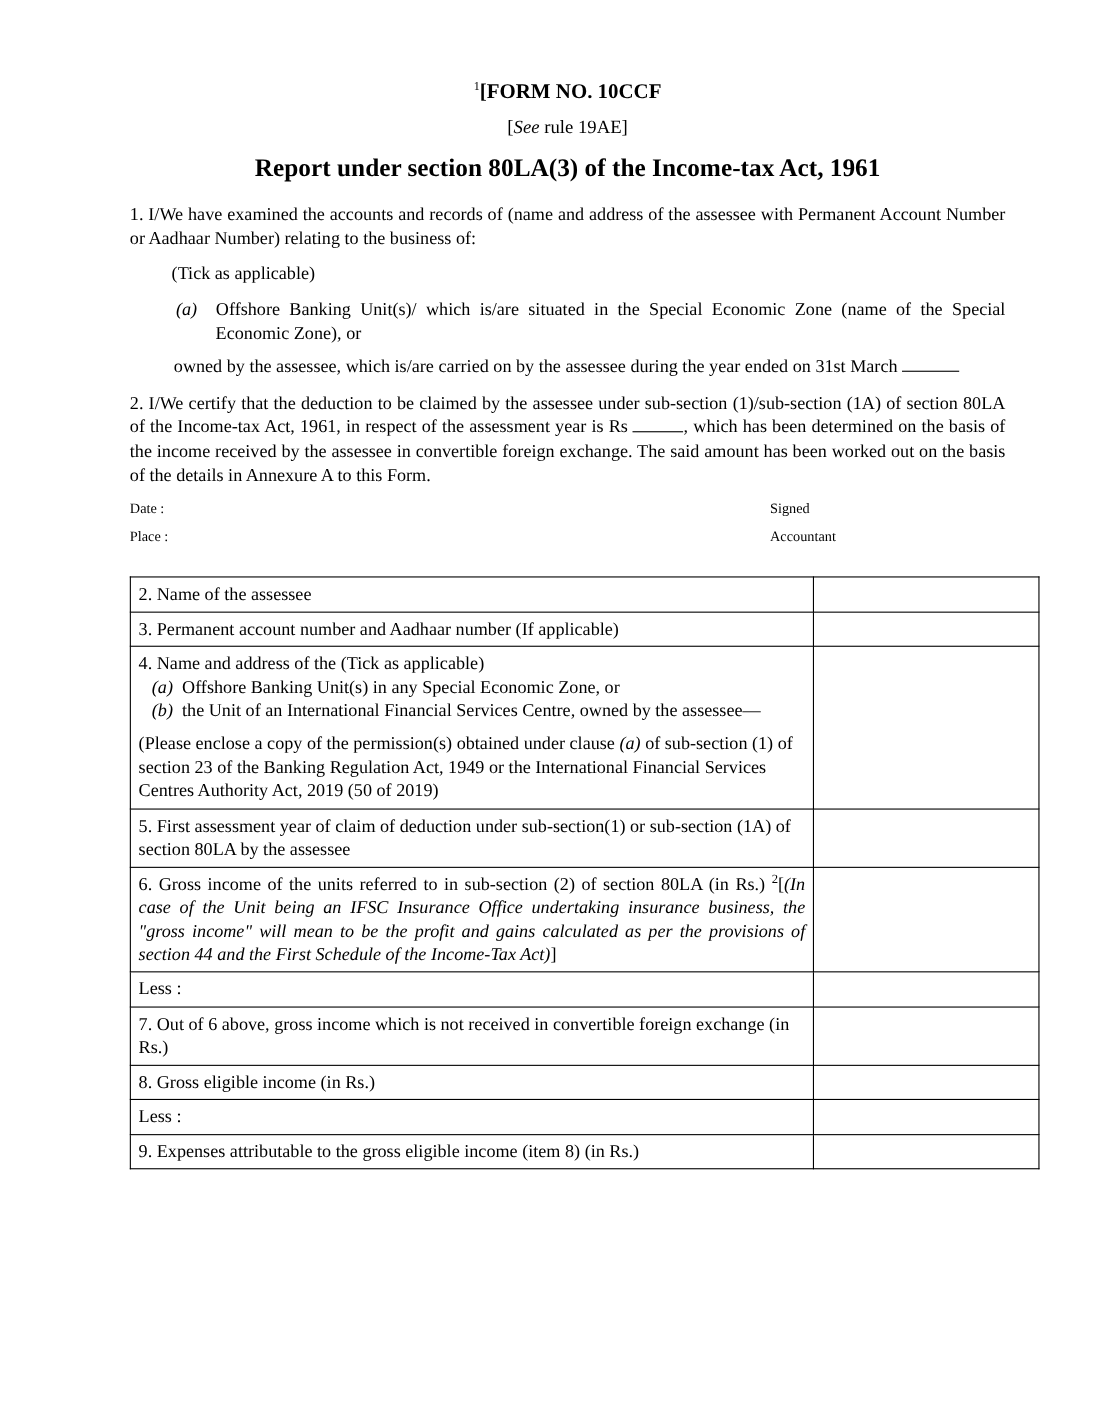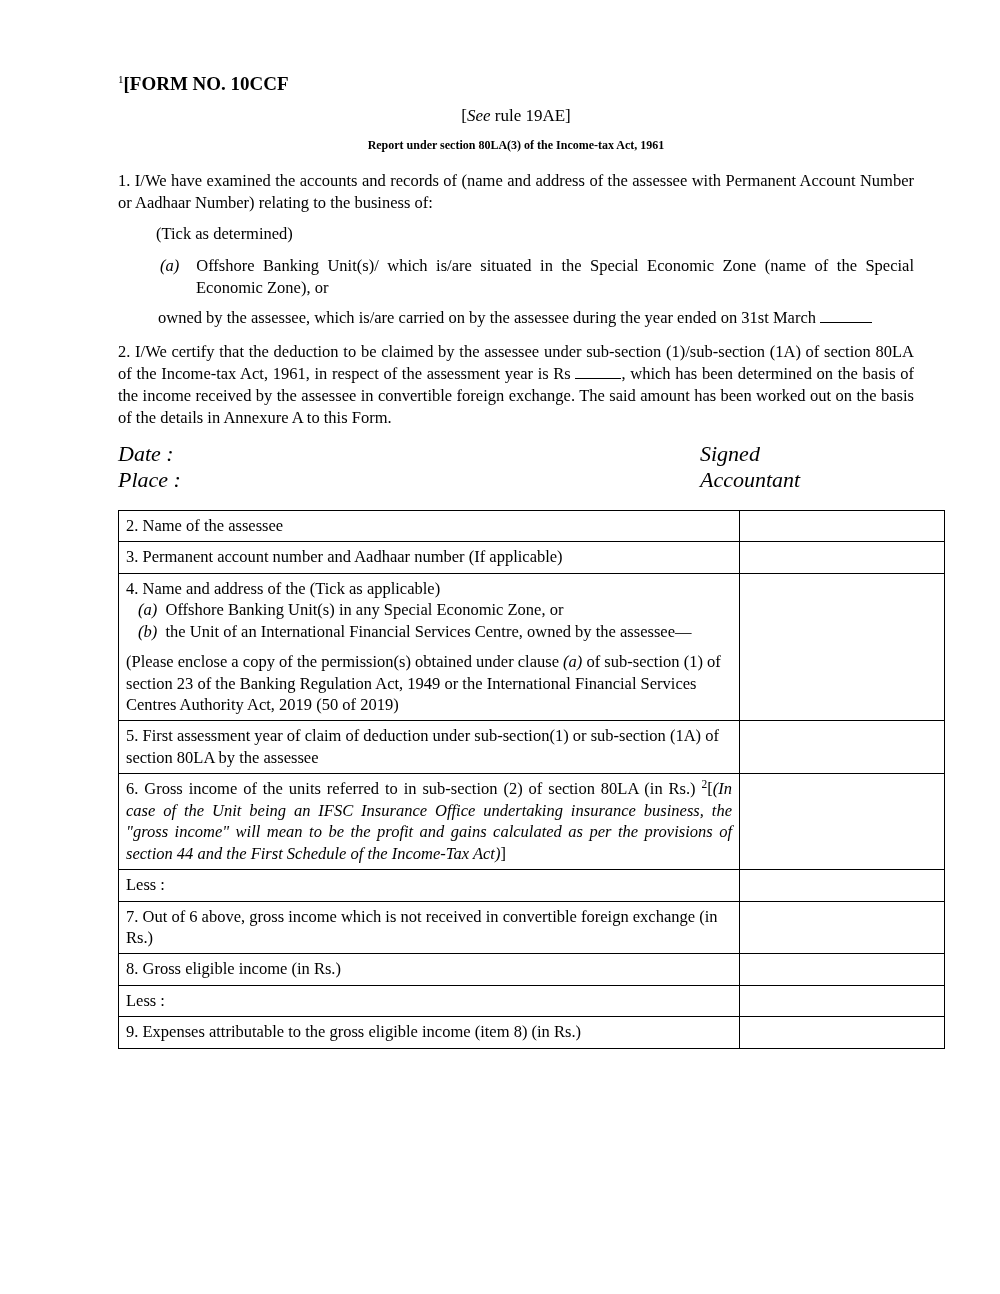--- a/index.html
+++ b/index.html
@@ -24,21 +24,21 @@
   }
   .content {
     position: absolute;
     left: 118px;
     top: 72px;
     width: 796px;
   }
 
   
   .title {
-    text-align: left;
+    text-align: center;
     font-weight: bold;
     font-size: 19px;
     line-height: 1.25;
     margin: 0 0 9px 0;
   }
   .title sup {
     font-size: 11px;
     font-weight: normal;
     vertical-align: super;
     line-height: 0;
@@ -46,21 +46,21 @@
   .subtitle {
     text-align: center;
     font-size: 17px;
     line-height: 1.25;
     margin: 0 0 12px 0;
   }
   .subtitle i { }
   .reporttitle {
     text-align: center;
     font-weight: bold;
-    font-size: 12px;
+    font-size: 23px;
     line-height: 1.3;
     margin: 0 0 16px 0;
   }
 
   
   .para {
     font-size: 16.5px;
     line-height: 1.33;
     text-align: justify;
     margin: 0 0 10px 0;
@@ -95,25 +95,24 @@
     display: inline-block;
     border-bottom: 1px solid #000;
     width: 46px;
     height: 0.85em;
     vertical-align: baseline;
   }
 
   
   .sigrow {
     position: relative;
-    font-size: 22px;
+    font-size: 13px;
     line-height: 1.33;
     height: 26px;
     margin: 0;
-    font-style: italic;
   }
   .sigrow .left { position: absolute; left: 0; }
   .sigrow .right { position: absolute; left: 582px; }
 
   
   table.annex {
     border-collapse: collapse;
     width: 796px;
     margin-top: 19px;
     table-layout: fixed;
@@ -153,21 +152,21 @@
   <div class="content">
 
     <div class="title"><sup>1</sup><span>[FORM NO. 10CCF</span></div>
 
     <div class="subtitle"><span>[</span><i>See</i><span> rule 19AE]</span></div>
 
     <div class="reporttitle">Report under section 80LA(3) of the Income-tax Act, 1961</div>
 
     <p class="para">1. I/We have examined the accounts and records of (name and address of the assessee with Permanent Account Number or Aadhaar Number) relating to the business of:</p>
 
-    <p class="para nojust indent1">(Tick as determined)</p>
+    <p class="para nojust indent1">(Tick as applicable)</p>
 
     <p class="clause"><i>(a)</i>&nbsp;&nbsp;<span>Offshore Banking Unit(s)/ which is/are situated in the Special Economic Zone (name of the Special Economic Zone), or</span></p>
 
 
     <p class="ownedline"><span>owned by the assessee, which is/are carried on by the assessee during the year ended on 31st March</span> <span class="blank-s"></span></p>
 
     <p class="para"><span>2. I/We certify that the deduction to be claimed by the assessee under sub-section (1)/sub-section (1A) of section 80LA of the Income-tax Act, 1961, in respect of the assessment year is Rs</span> <span class="blank-m"></span><span>, which has been determined on the basis of the income received by the assessee in convertible foreign exchange. The said amount has been worked out on the basis of the details in Annexure A to this Form.</span></p>
 
     <div class="sigrow">
       <span class="left">Date :</span>

